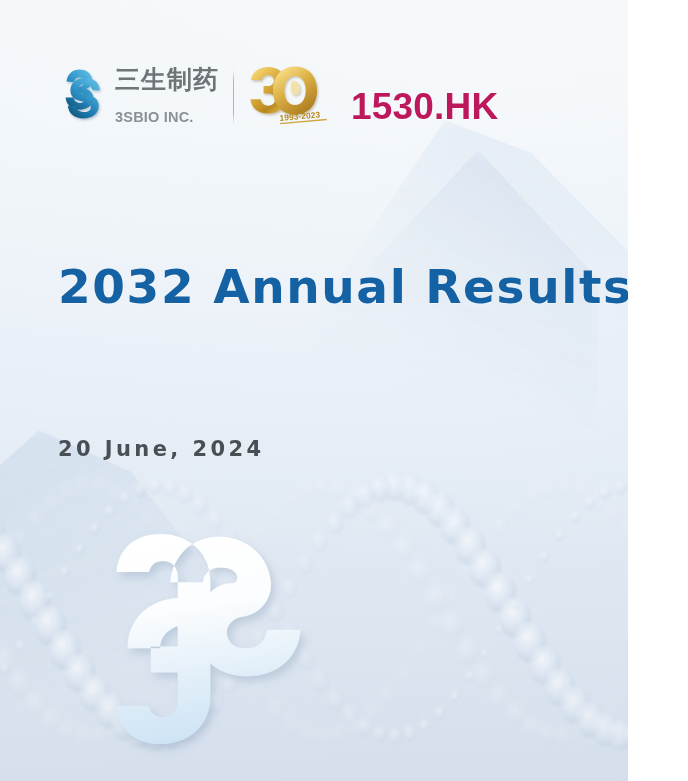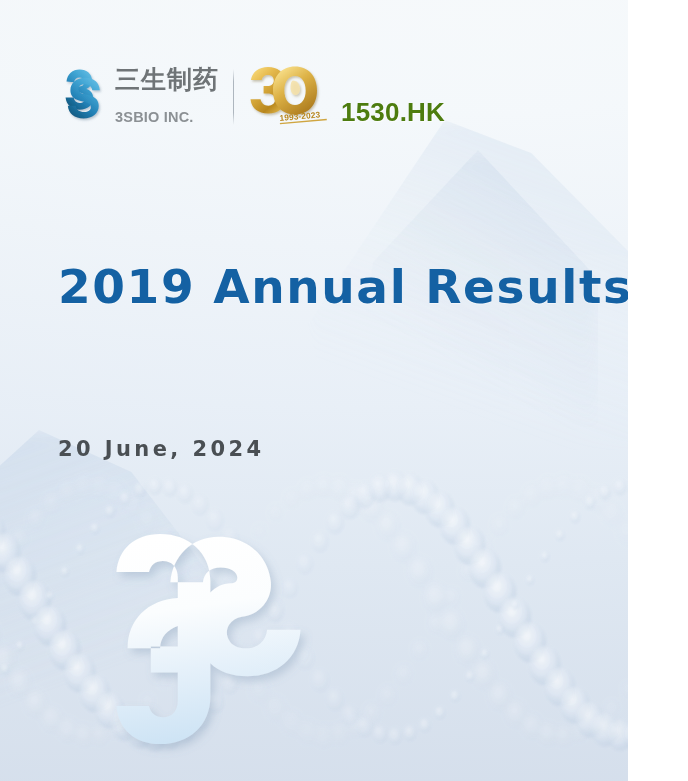--- a/index.html
+++ b/index.html
@@ -131,24 +131,24 @@
     margin: 0 13px 0 14px;
     flex: 0 0 auto;
   }
   .anniversary {
     width: 86px;
     height: 62px;
     flex: 0 0 auto;
     position: relative;
   }
   .ticker {
-    margin-left: 8px;
-    font-size: 26px;
+    margin-left: 18px;
+    font-size: 37px;
     font-weight: 700;
-    color: #4d7c0f;
+    color: #be185d;
     letter-spacing: .2px;
     white-space: nowrap;
     text-shadow: 1px 1px 1px rgba(255,255,255,.7);
     align-self: flex-end;
     padding-bottom: 4px;
   }
 
   
   .title-block {
     position: absolute;
@@ -670,18 +670,18 @@
       <g transform="translate(32,47) rotate(-5)">
         <text x="0" y="8" font-family="'Liberation Sans',sans-serif" font-size="8.4" font-weight="700" fill="#b8871e" letter-spacing=".1">1993-2023</text>
         <rect x="0" y="10" width="47" height="1.4" fill="#c9971f" opacity=".85"></rect>
       </g>
     </svg>
 
     <div class="ticker">1530.HK</div>
   </div>
 
   <div class="title-block">
-    <div class="title-line">2019 Annual Results</div>
+    <div class="title-line">2032 Annual Results</div>
   </div>
 
   <div class="subtitle">20 June, 2024</div>
 
 </div>
 
 </body></html>

